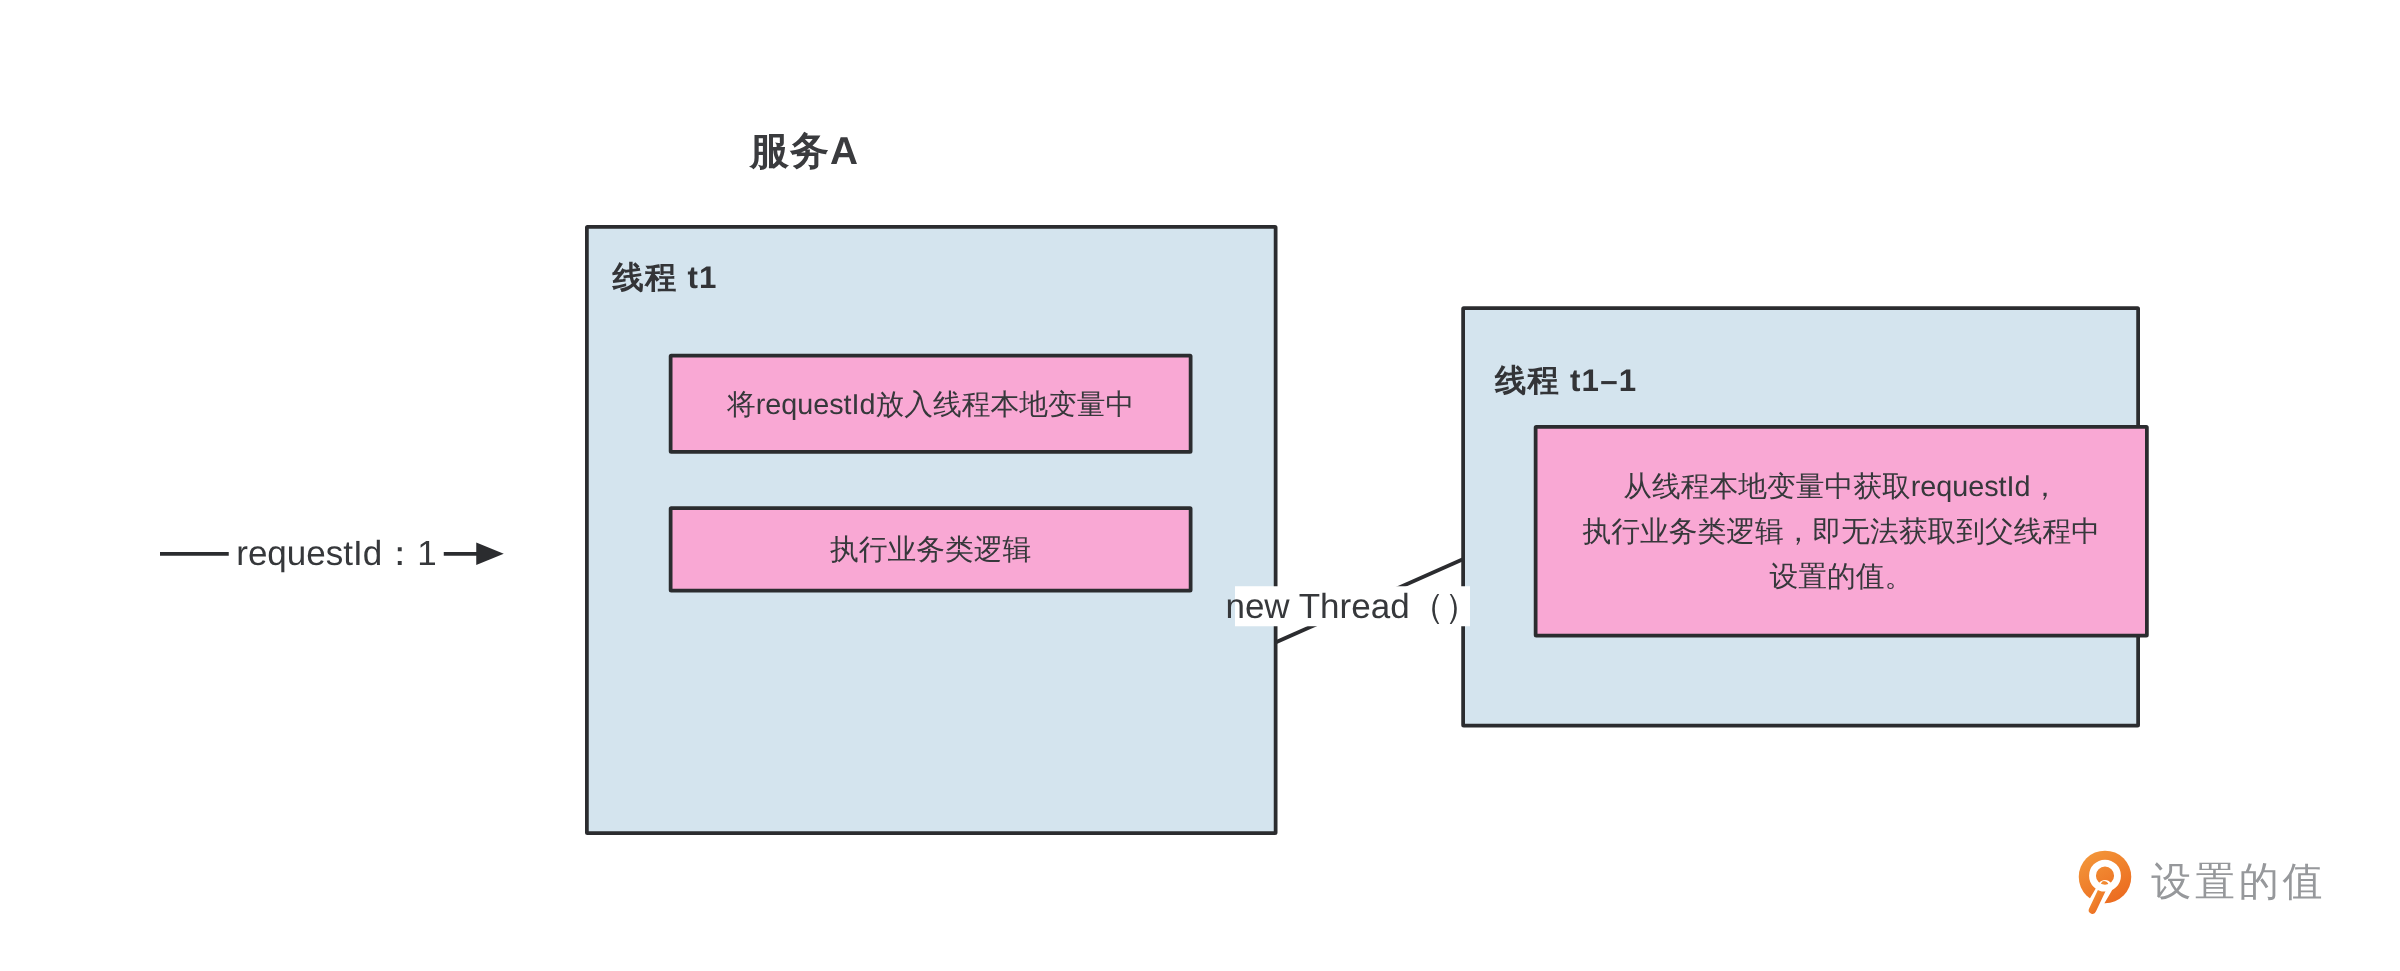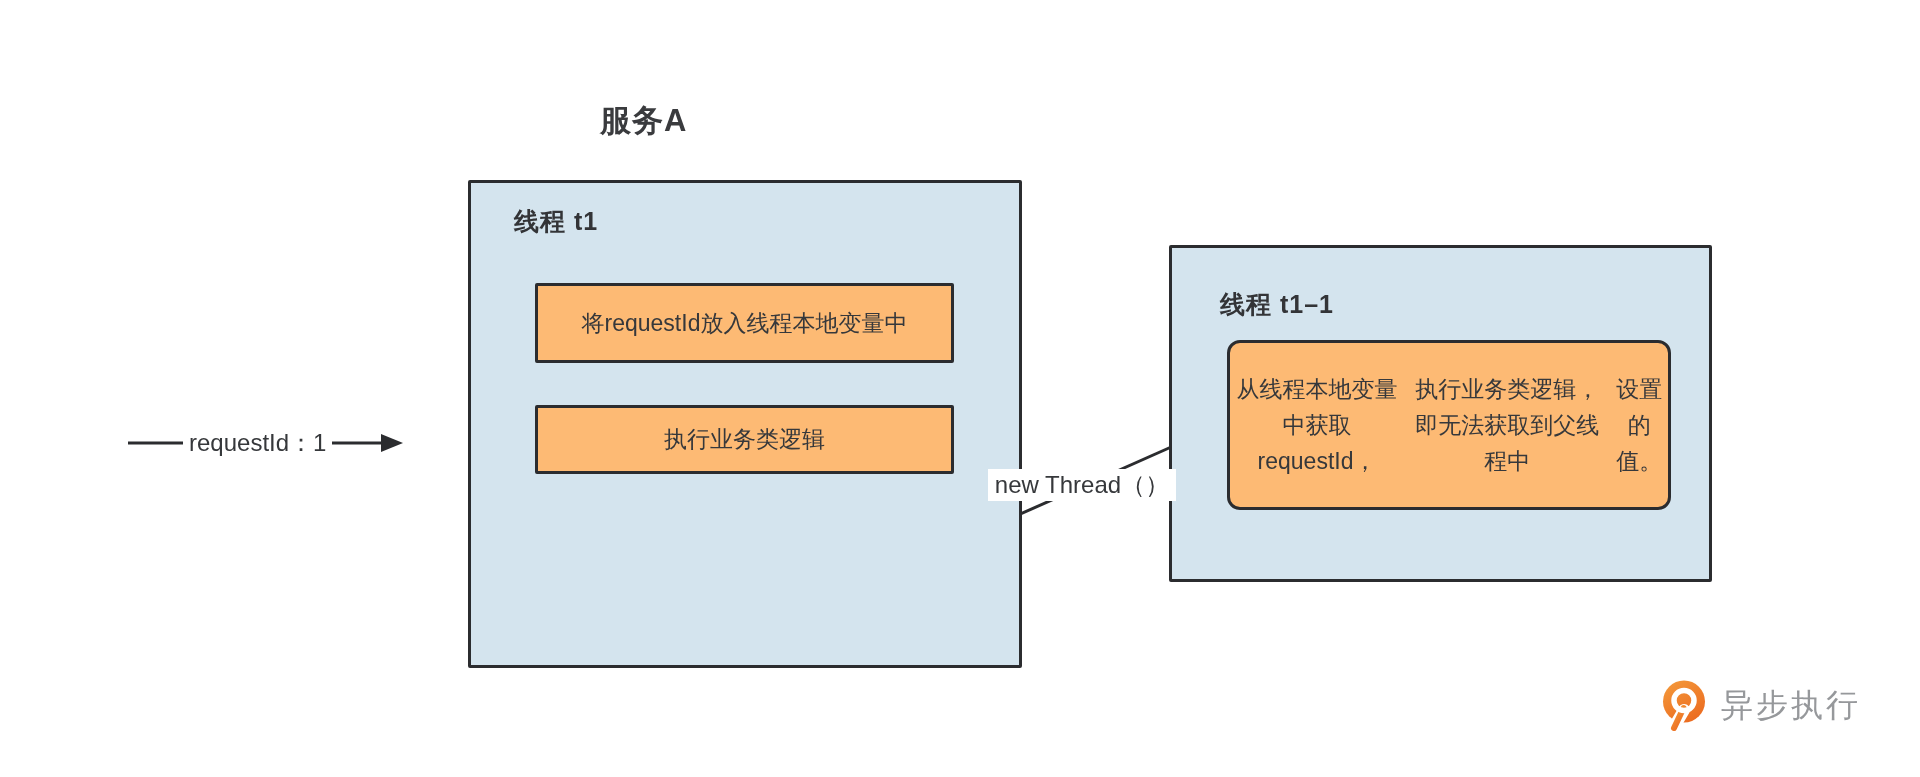--- a/index.html
+++ b/index.html
@@ -11,39 +11,39 @@
     position:absolute;left:600px;top:100px;width:294px;
     font-size:31px;font-weight:700;color:#3a3b3e;letter-spacing:1px;
   }
   .panel{
     position:absolute;background:#d4e4ee;border:3px solid #2b2c2f;border-radius:2px;
     box-sizing:border-box;
   }
   .panel-left{left:468px;top:180px;width:554px;height:488px;}
   .panel-right{left:1169px;top:245px;width:543px;height:337px;}
   .panel-label{
-    position:absolute;font-size:25px;font-weight:700;color:#333437;letter-spacing:1px;margin-left:24px;
+    position:absolute;font-size:25px;font-weight:700;color:#333437;letter-spacing:1px;
   }
   .panel-left .panel-label{left:19px;top:22px;}
   .panel-right .panel-label{left:24px;top:40px;}
   .step-box{
-    position:absolute;background:#fdba74;border:3px solid #2b2c2f;border-radius:2px;
+    position:absolute;background:#f9a8d4;border:3px solid #2b2c2f;border-radius:2px;
     box-sizing:border-box;display:flex;align-items:center;justify-content:center;
     font-size:23px;color:#36383b;text-align:center;
   }
   .step-1{left:64px;top:100px;width:419px;height:80px;}
   .step-2{left:64px;top:210px;width:419px;height:69px;margin-top:12px;}
   .step-3{left:64px;top:310px;width:419px;height:79px;}
   .result-box{
-    left:55px;top:92px;width:444px;height:170px;
-    flex-direction:row;line-height:36px;font-size:23px;border-radius:13px;
+    left:55px;top:92px;width:492px;height:170px;
+    flex-direction:column;line-height:36px;font-size:23px;
   }
   .result-box span{display:block;}
   .arrow-label{
-    position:absolute;background:#ffffff;font-size:24px;color:#36383b;
+    position:absolute;background:#ffffff;font-size:28px;color:#36383b;
     display:flex;align-items:center;justify-content:center;white-space:nowrap;
   }
   .request-id-label{left:183px;top:426px;height:34px;padding:0 6px;}
   .new-thread-label{left:988px;top:469px;width:188px;height:32px;}
   .arrows-layer{position:absolute;left:0;top:0;width:1920px;height:777px;pointer-events:none;}
   .logo{
     position:absolute;left:1660px;top:680px;display:flex;align-items:center;gap:13px;
   }
   .logo-text{
     font-size:32px;color:#96989b;letter-spacing:3px;font-weight:500;
@@ -91,16 +91,16 @@
         <linearGradient id="gk" x1="0" y1="0" x2="0.6" y2="1">
           <stop offset="0" stop-color="#f49b3c"></stop>
           <stop offset="1" stop-color="#ec6d21"></stop>
         </linearGradient>
       </defs>
       <circle cx="24" cy="21.5" r="21" fill="url(#gk)"></circle>
       <path d="M24 30 L14 47" stroke="#ffffff" stroke-width="12" stroke-linecap="round" fill="none"></path>
       <path d="M23.5 28 L14 48" stroke="url(#gk)" stroke-width="6" stroke-linecap="round" fill="none"></path>
       <circle cx="24" cy="20.5" r="10" fill="none" stroke="#ffffff" stroke-width="5.5"></circle>
     </svg>
-    <span class="logo-text">异步执行</span>
+    <span class="logo-text">设置的值</span>
   </div>
 
 </div>
 
 </body></html>

